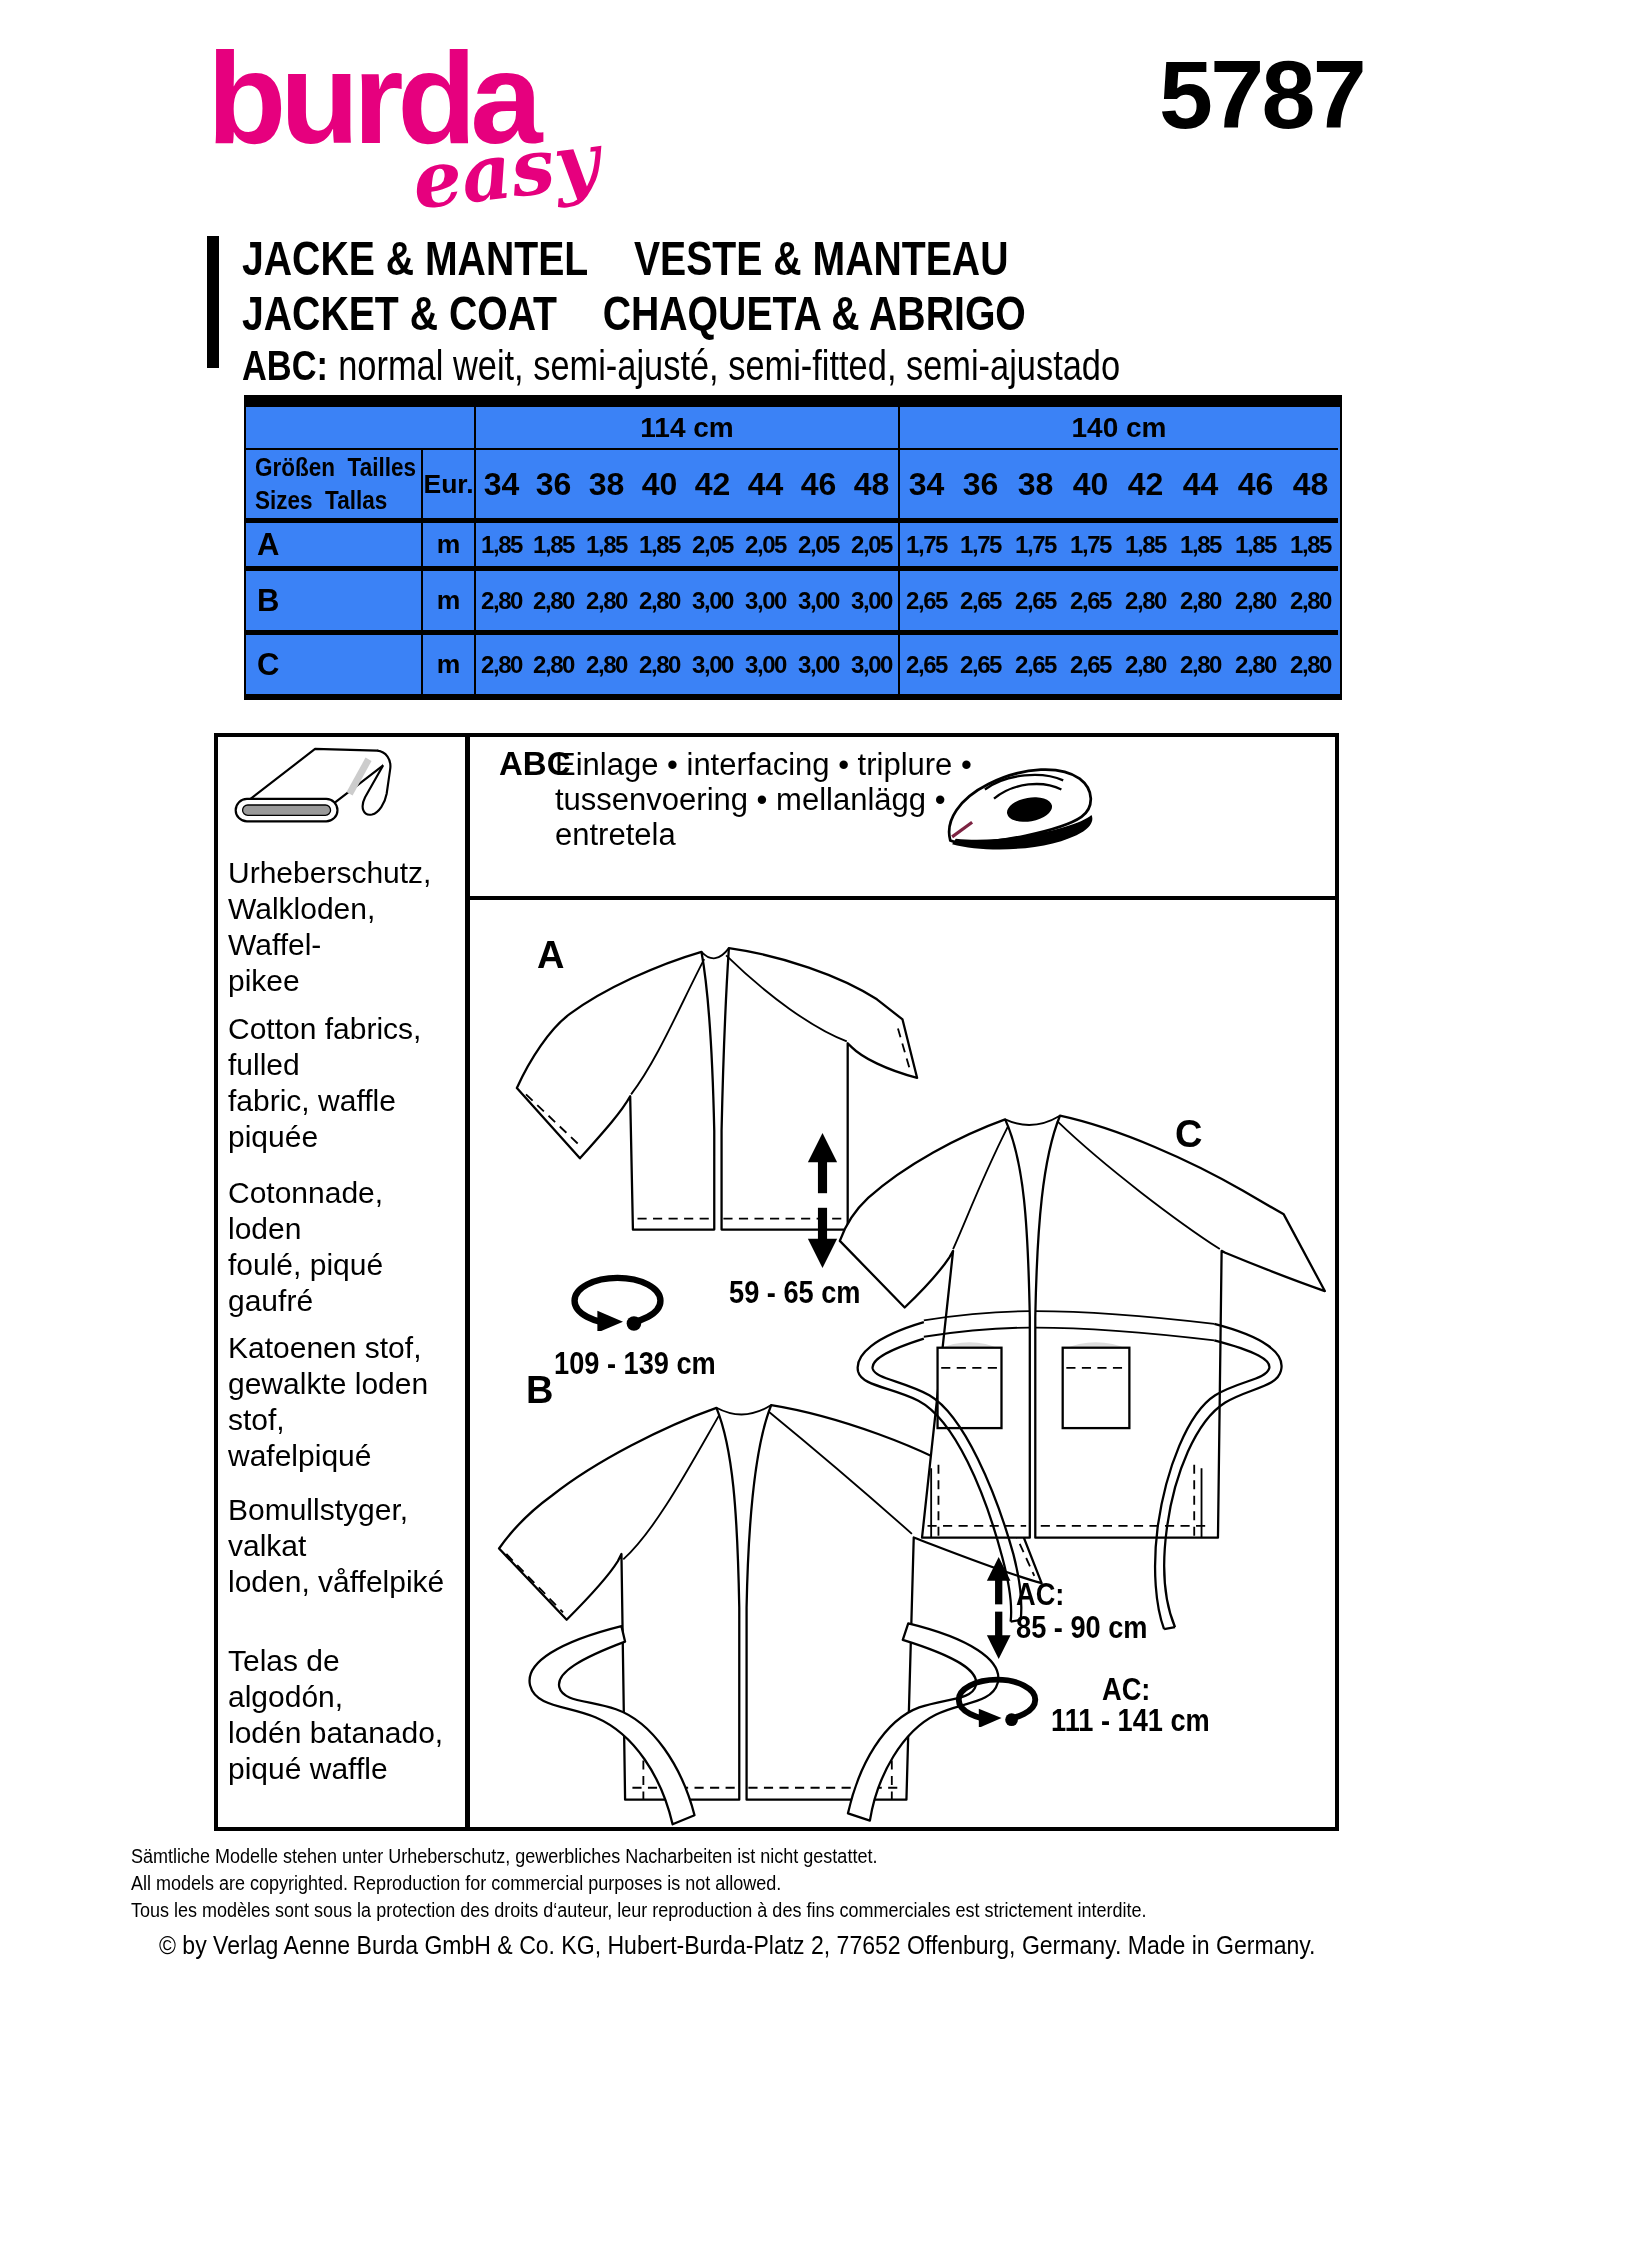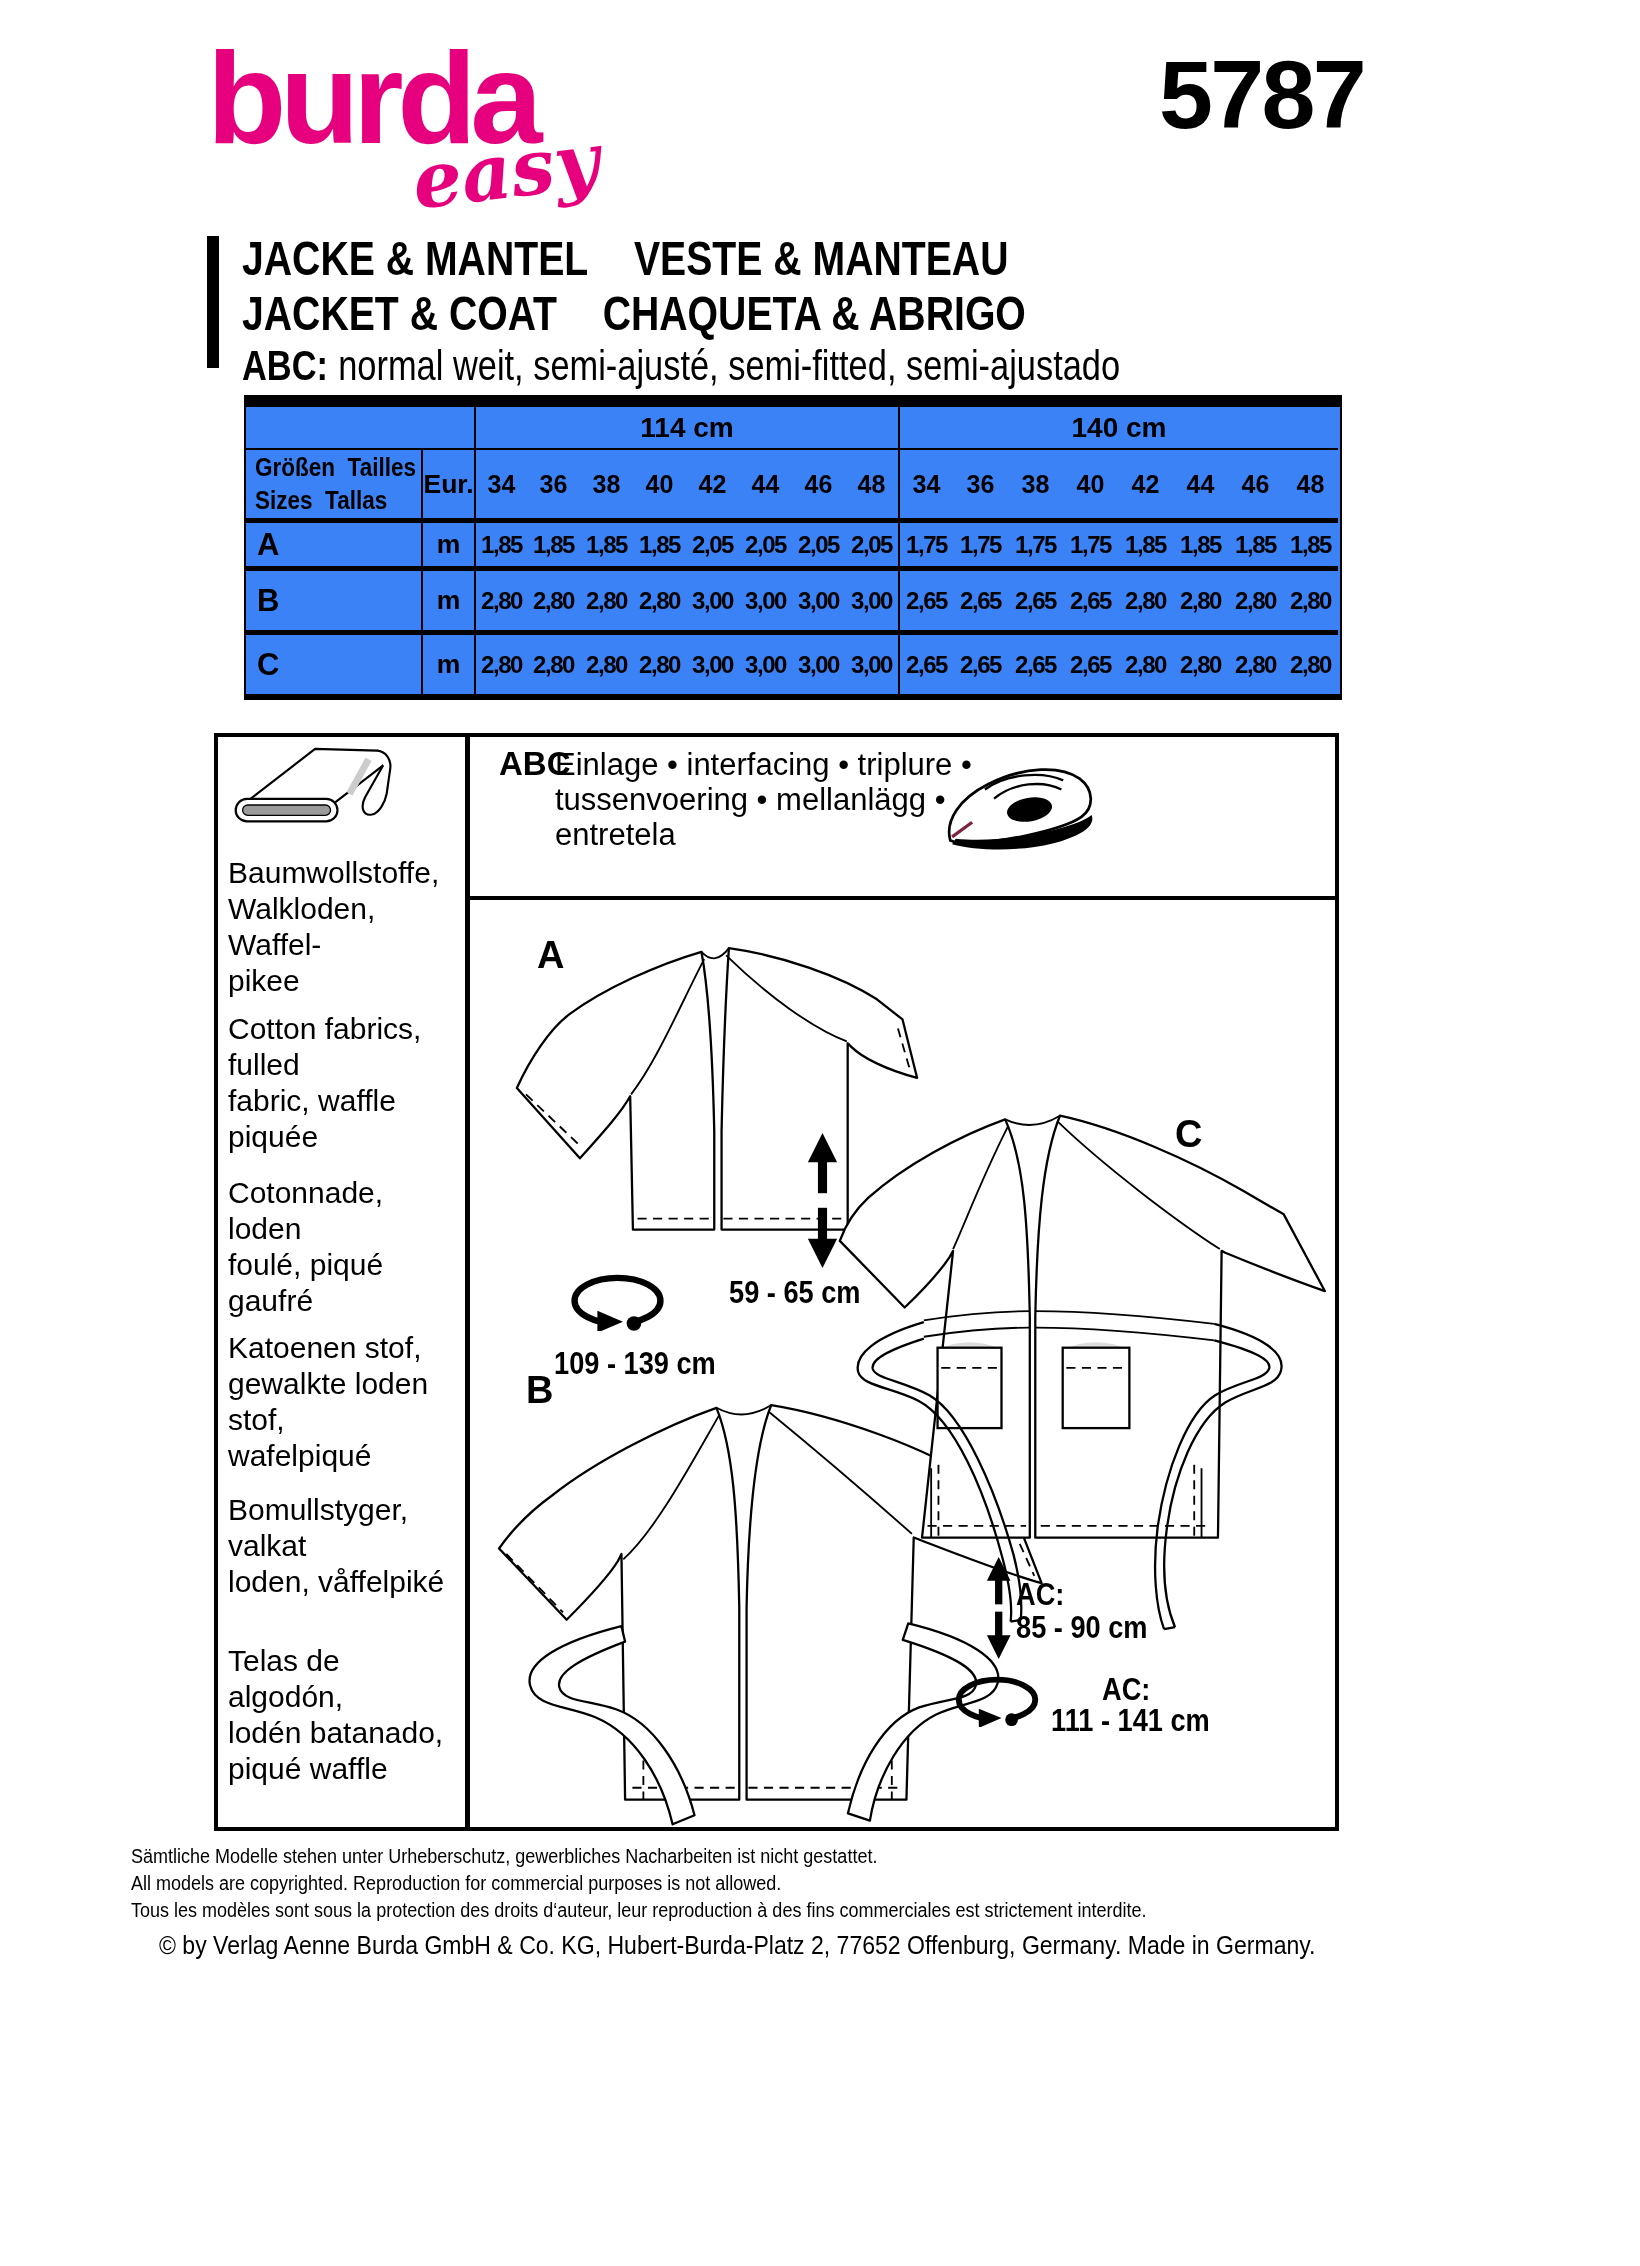--- a/index.html
+++ b/index.html
@@ -24,21 +24,21 @@
   
   .tbar{background:#000;}
   .ftable{display:grid;box-sizing:border-box;
           grid-template-columns:175px 53px repeat(8,53px) repeat(8,55px);
           grid-template-rows:41px 70px 48px 64px 64px;
           border-left:2.7px solid #000;border-right:2.7px solid #000;border-bottom:6.4px solid #000;
           background:#3b82f6;}
   .tc{display:flex;align-items:center;justify-content:center;box-sizing:border-box;
       font-weight:bold;overflow:visible;}
   .tc.h1{font-size:28px;}
-  .tc.hs{font-size:25px;}
+  .tc.hs{font-size:32px;}
   .tc.v{font-size:24px;letter-spacing:-1.4px;}
   .tc.lab{justify-content:flex-start;padding-left:9.1px;font-size:26.5px;line-height:33px;}
   .tc.eur{font-size:26.5px;}
   .tc.view{justify-content:flex-start;padding-left:11px;font-size:31px;}
   .tc.unit{font-size:26.5px;}
   .bl{border-left:2.7px solid #000;}
   .bt3{border-top:2.7px solid #000;}
   .btT{border-top:5.5px solid #000;}
   .cx{display:inline-block;transform:scaleX(0.85);transform-origin:left center;white-space:pre;}
 
@@ -172,21 +172,21 @@
   <svg class="abs" style="left:227px;top:742px;" width="183" height="88" viewBox="0 0 208 102">
     <g fill="#fff" stroke="#000" stroke-width="2.5" stroke-linejoin="round">
       <path d="M20,70 L100,8 L172,10 C180,12 184,20 179,27 L118,74 Z"></path>
       <path d="M179,27 L158,64 C152,76 156,86 166,84 C174,82 181,71 183,60 L187,32 C189,20 182,11 172,10"></path>
     </g>
     <path d="M162,20 L140,60" stroke="#cccccc" stroke-width="8" fill="none"></path>
     <rect x="8" y="66" width="118" height="26" rx="13" fill="#fff" stroke="#000" stroke-width="2.5"></rect>
     <rect x="16" y="73" width="102" height="12" rx="6" fill="#9a9a9a" stroke="#000" stroke-width="1.5"></rect>
   </svg>
 
-  <div class="abs fabric-text" style="left:228px;top:855px;">Baumwollstoffe,
+  <div class="abs fabric-text" style="left:228px;top:855px;">Urheberschutz,
 Walkloden, Waffel-
 pikee</div>
   <div class="abs fabric-text" style="left:228px;top:1175px;">Cotonnade, loden
 foulé, piqué gaufré</div>
   <div class="abs fabric-text" style="left:228px;top:1011px;">Cotton fabrics, fulled
 fabric, waffle piquée</div>
   <div class="abs fabric-text" style="left:228px;top:1492px;">Bomullstyger, valkat
 loden, våffelpiké</div>
   <div class="abs fabric-text" style="left:228px;top:1330px;">Katoenen stof,
 gewalkte loden stof,

